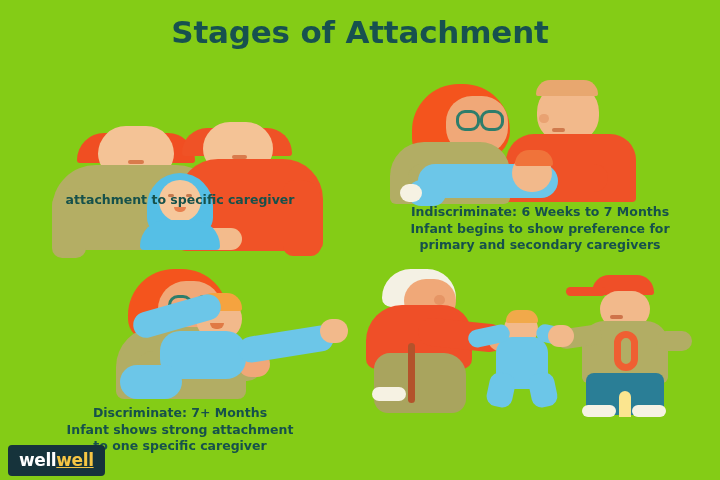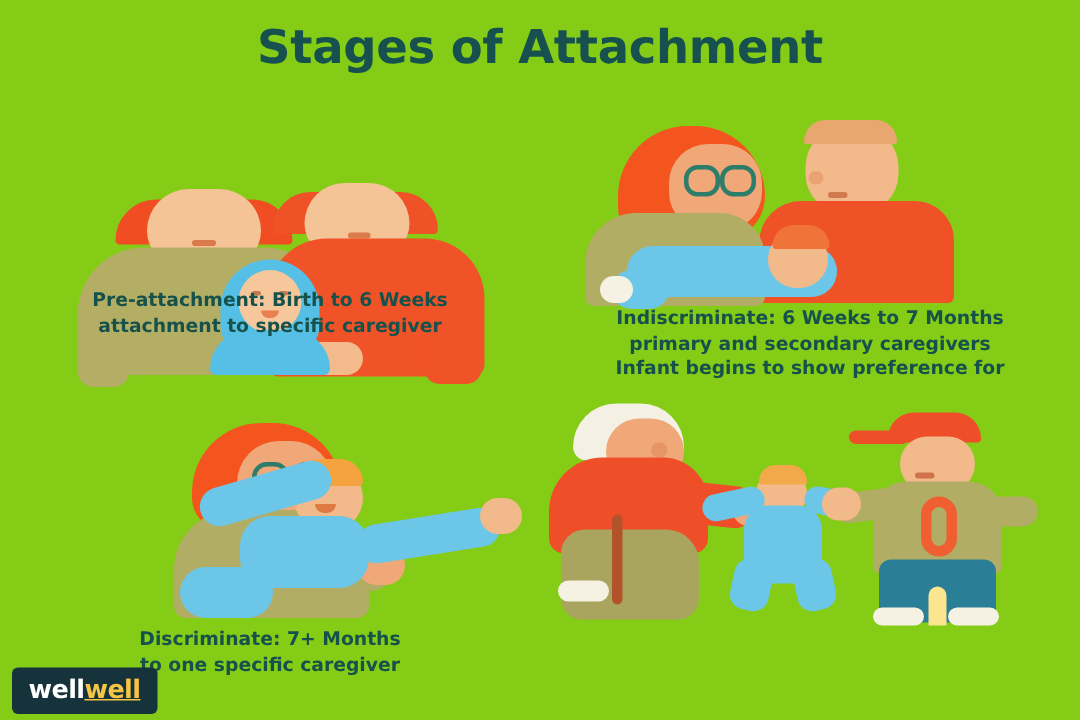--- a/index.html
+++ b/index.html
@@ -99,21 +99,20 @@
 
       <div class="sh" style="left:147px; top:113px; width:66px; height:62px; background:#55bfe6; border-radius:34px 34px 18px 18px;"></div>
       <div class="sh" style="left:159px; top:120px; width:42px; height:42px; background:#f6c79b; border-radius:21px;"></div>
       <div class="sh" style="left:168px; top:134px; width:6px; height:3px; background:#c47a4e; border-radius:2px;"></div>
       <div class="sh" style="left:186px; top:134px; width:6px; height:3px; background:#c47a4e; border-radius:2px;"></div>
       <div class="sh" style="left:174px; top:147px; width:12px; height:5px; background:#e8804f; border-radius:0 0 7px 7px;"></div>
       <div class="sh" style="left:140px; top:160px; width:80px; height:30px; background:#55bfe6; border-radius:26px 26px 4px 4px;"></div>
     </div>
 
     <div class="panel-caption" style="top:132px;">
-      <span class="cap-line">Pre-attachment: Birth to 6 Weeks</span>
       <span class="cap-line">attachment to specific caregiver</span>
     </div>
   </div>
 
   <div class="panel" style="left:360px; top:72px;">
     <div class="panel-art">
 
       <div class="sh" style="left:177px; top:10px; width:62px; height:60px; background:#f2b98b; border-radius:30px 30px 26px 26px;"></div>
       <div class="sh" style="left:176px; top:8px; width:62px; height:16px; background:#e8a76f; border-radius:30px 30px 4px 4px;"></div>
       <div class="sh" style="left:179px; top:42px; width:10px; height:9px; background:#e9a272; border-radius:6px;"></div>
@@ -132,26 +131,26 @@
 
       <div class="sh" style="left:58px; top:92px; width:140px; height:34px; background:#6cc6e8; border-radius:20px;"></div>
       <div class="sh" style="left:152px; top:82px; width:40px; height:38px; background:#f2b98b; border-radius:20px;"></div>
       <div class="sh" style="left:155px; top:78px; width:38px; height:16px; background:#f0733a; border-radius:20px 20px 3px 3px;"></div>
       <div class="sh" style="left:48px; top:108px; width:38px; height:26px; background:#6cc6e8; border-radius:14px;"></div>
       <div class="sh" style="left:40px; top:112px; width:22px; height:18px; background:#f6f2e3; border-radius:9px;"></div>
     </div>
 
     <div class="panel-caption" style="top:132px;">
       <span class="cap-line">Indiscriminate: 6 Weeks to 7 Months</span>
+      <span class="cap-line">Infant begins to show preference for</span>
       <span class="cap-line">primary and secondary caregivers</span>
-      <span class="cap-line">Infant begins to show preference for</span>
-    </div>
-  </div>
-
-  <div class="panel" style="left:0px; top:278px;text-decoration:underline;">
+    </div>
+  </div>
+
+  <div class="panel" style="left:0px; top:265px;text-decoration:underline;">
     <div class="panel-art">
 
       <div class="sh" style="left:128px; top:4px; width:100px; height:72px; background:#f4541d; border-radius:50px 50px 28px 24px;"></div>
       <div class="sh" style="left:158px; top:16px; width:64px; height:58px; background:#f0a878; border-radius:28px;"></div>
       <div class="sh" style="left:168px; top:30px; width:19px; height:16px; border:3px solid #2e7d6b; border-radius:10px;"></div>
       <div class="sh" style="left:194px; top:30px; width:19px; height:16px; border:3px solid #2e7d6b; border-radius:10px;"></div>
       <div class="sh" style="left:116px; top:62px; width:130px; height:72px; background:#b2ad64; border-radius:40px 34px 8px 8px;"></div>
       <div class="sh" style="left:138px; top:86px; width:124px; height:30px; background:#b2ad64; border-radius:16px;"></div>
       <div class="sh" style="left:238px; top:86px; width:32px; height:26px; background:#f0a878; border-radius:14px;"></div>
 
@@ -160,20 +159,21 @@
       <div class="sh" style="left:210px; top:58px; width:14px; height:6px; background:#e07a45; border-radius:0 0 8px 8px;"></div>
       <div class="sh" style="left:160px; top:66px; width:86px; height:48px; background:#6cc6e8; border-radius:20px;"></div>
       <div class="sh" style="left:132px; top:38px; width:90px; height:26px; background:#6cc6e8; border-radius:14px; transform:rotate(-16deg);"></div>
       <div class="sh" style="left:238px; top:66px; width:96px; height:26px; background:#6cc6e8; border-radius:14px; transform:rotate(-9deg);"></div>
       <div class="sh" style="left:320px; top:54px; width:28px; height:24px; background:#f2b98b; border-radius:12px;"></div>
       <div class="sh" style="left:120px; top:100px; width:62px; height:34px; background:#6cc6e8; border-radius:18px;"></div>
     </div>
 
     <div class="panel-caption" style="top:140px;">
       <span class="cap-line">Discriminate: 7+ Months</span>
+      <span class="cap-line">Infant shows strong attachment</span>
       <span class="cap-line">to one specific caregiver</span>
     </div>
   </div>
 
   <div class="panel" style="left:360px; top:265px;">
     <div class="panel-art">
 
       <div class="sh" style="left:22px; top:4px; width:74px; height:38px; background:#f4f1e4; border-radius:38px 38px 12px 12px;"></div>
       <div class="sh" style="left:44px; top:14px; width:52px; height:44px; background:#f0a878; border-radius:22px;"></div>
       <div class="sh" style="left:74px; top:30px; width:11px; height:10px; background:#e69565; border-radius:6px;"></div>

